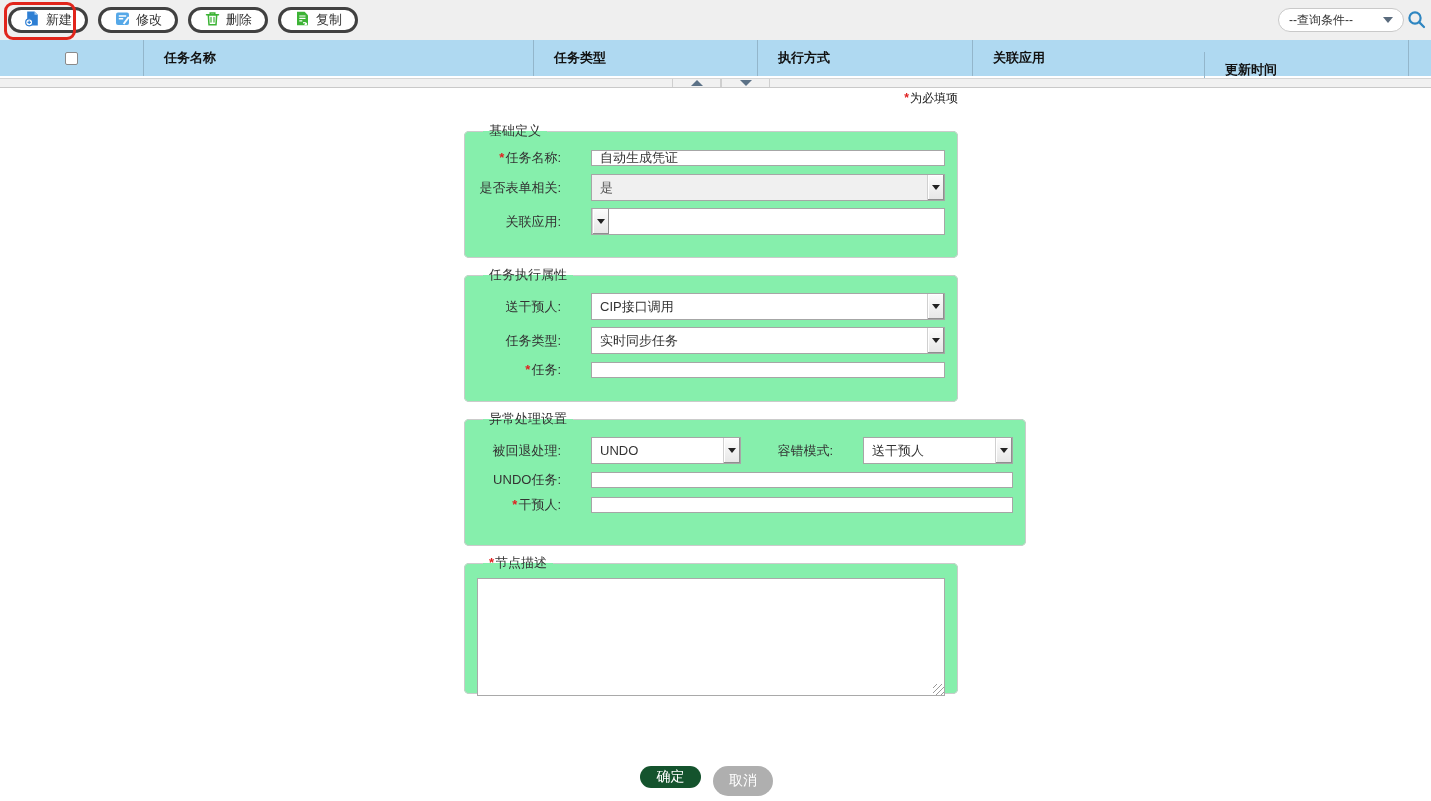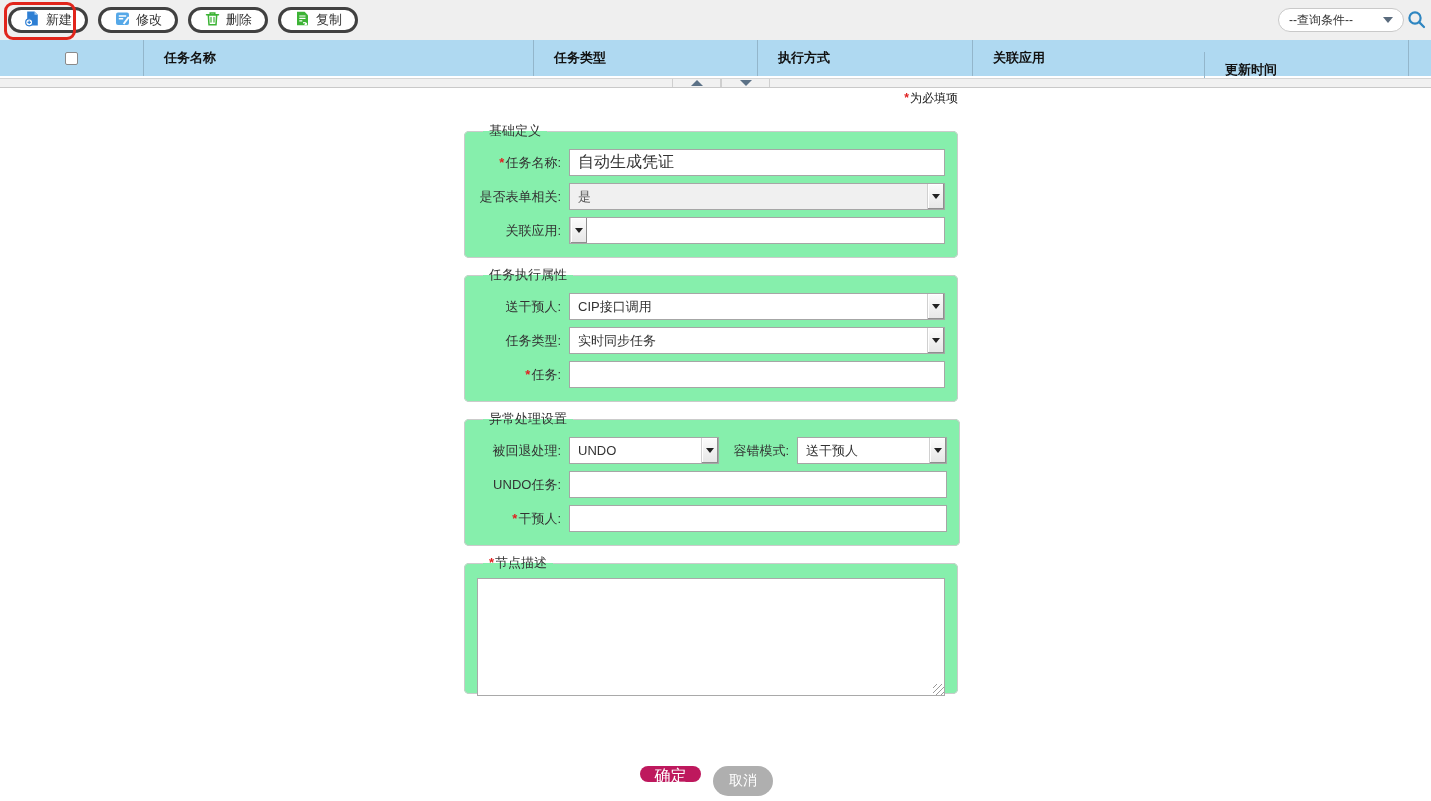--- a/index.html
+++ b/index.html
@@ -45,45 +45,45 @@
 
   
   .required-note { position:absolute; top:90px; left:464px; width:494px; text-align:right;
                    font-size:12px; color:#222; }
   .req { color:#E02020; font-weight:bold; margin-right:1px; }
   fieldset { position:absolute; left:464px; width:494px; border:1px solid #CBCBCB;
              border-radius:5px; padding:2px 12px 10px 12px; background:#86efac; }
   legend { font-size:13px; color:#333; padding:0 6px; margin-left:6px; white-space:nowrap; }
   .fs1{top:122px;height:136px;} .fs2{top:266px;height:136px;} .fs3{top:410px;height:136px;}
   .fs4{top:554px;height:140px;}
-  .frow { display:flex; align-items:center; margin-top:7px; }
+  .frow { display:flex; align-items:center; margin-top:7px;gap:22px; }
   .flabel { flex:0 0 92px; text-align:right; font-size:13px; color:#333; padding-right:8px; white-space:nowrap; }
   .flabel2 { flex:0 0 78px; text-align:right; font-size:13px; color:#333; padding-right:8px; white-space:nowrap; }
-  .finput { flex:1; height:27px; border:1px solid #A6A6A6; font-size:16px; padding:0 8px;
+  .finput { flex:1; height:16px; border:1px solid #A6A6A6; font-size:13px; padding:0 8px;
             color:#333; background:#fff; font-family:inherit; min-width:0; }
   .sel { flex:1; height:27px; border:1px solid #A6A6A6; display:flex; align-items:stretch;
          background:#fff; min-width:0; }
   .sel.fixed { flex:0 0 150px; }
   .sel.disabled { background:#F0F0F0; }
   .sel.disabled .sel-text { color:#555; }
   .sel-text { flex:1; display:flex; align-items:center; padding-left:8px; font-size:13px;
               color:#333; overflow:hidden; white-space:nowrap; }
   .sel-btn { width:17px; background:linear-gradient(#FCFCFC,#E6E6E6);
              border-left:1px solid #D0D0D0; box-shadow:inset -1px -1px 0 #8F8F8F, inset 1px 1px 0 #FFF;
              display:flex; align-items:center; justify-content:center; cursor:pointer; }
   .sel-arrow { width:0; height:0; border-left:4px solid transparent; border-right:4px solid transparent;
                border-top:5px solid #222; }
   .desc-area { width:100%; height:118px; border:1px solid #A9A9A9; resize:none; margin-top:4px;
                font-family:inherit; font-size:13px; padding:6px 8px; color:#333;
                background-image:repeating-linear-gradient(135deg, transparent 0 2.5px, #9a9a9a 2.5px 3.5px);
                background-size:11px 11px; background-position:right bottom; background-repeat:no-repeat; }
 
   
-  .btn-ok { position:absolute; left:640px; top:766px; width:61px; height:16px; border:none;
-            border-radius:15px; background:#be185d; color:#fff; font-size:16px; cursor:pointer;
+  .btn-ok { position:absolute; left:640px; top:766px; width:61px; height:22px; border:none;
+            border-radius:15px; background:#14532d; color:#fff; font-size:14px; cursor:pointer;
             font-family:inherit; }
   .btn-cancel { position:absolute; left:713px; top:766px; width:60px; height:30px; border:none;
             border-radius:15px; background:#AFAFAF; color:#fff; font-size:14px; cursor:pointer;
             font-family:inherit; }
 </style>
 </head>
 <body>
 
 <div class="page">
 

